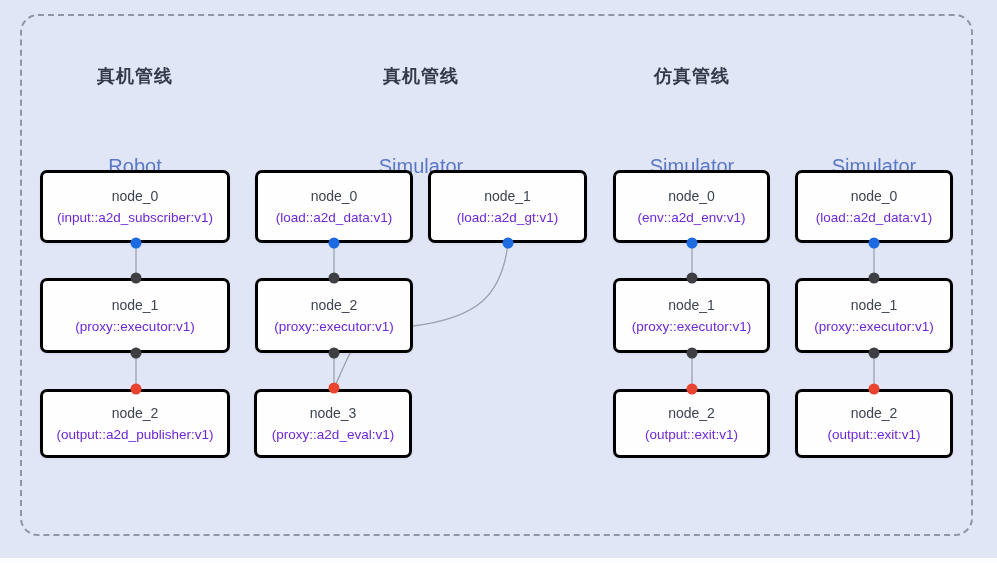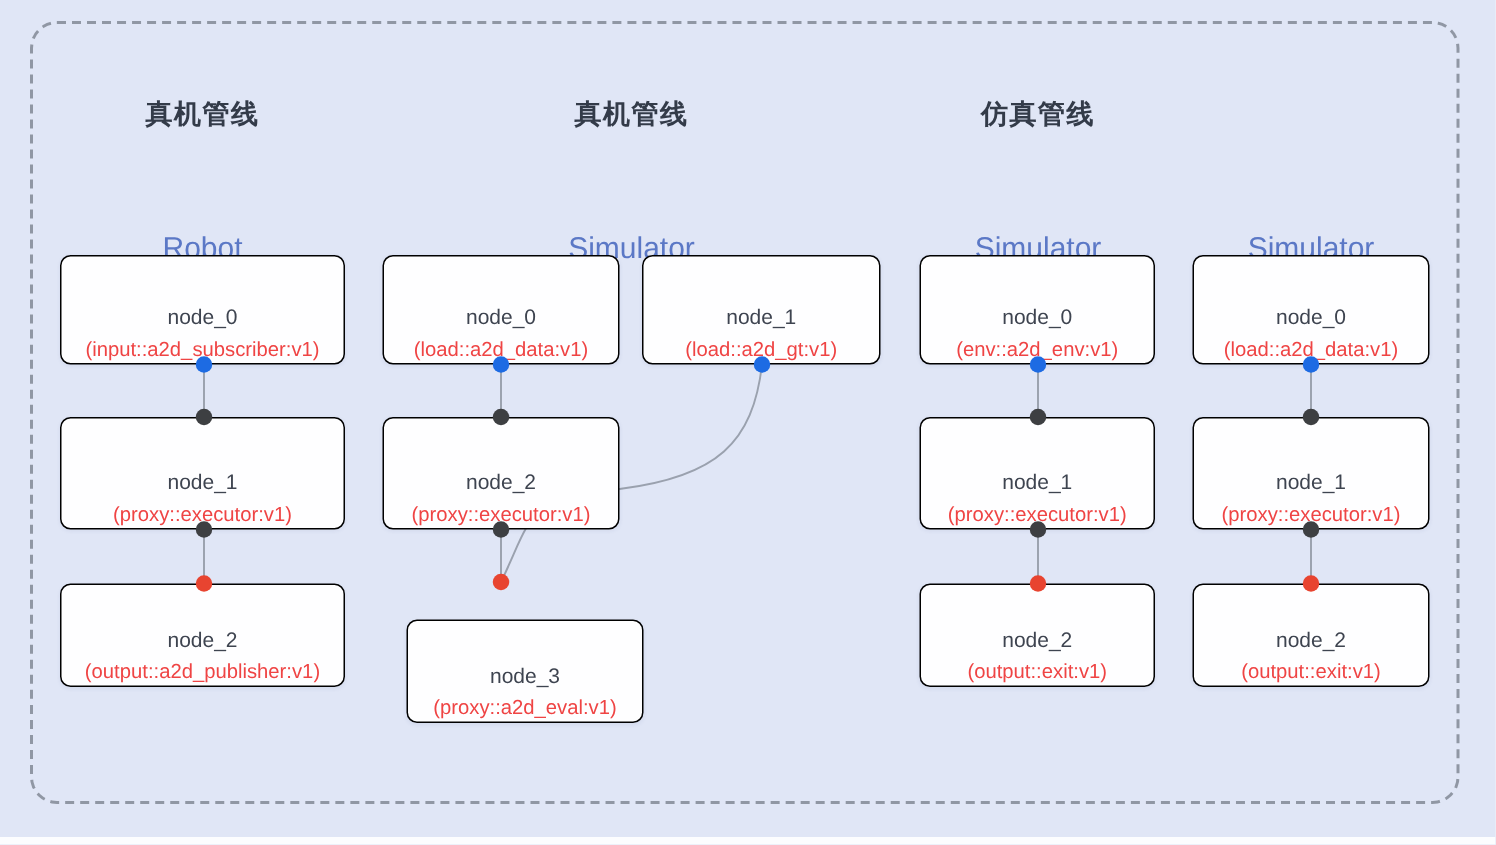--- a/index.html
+++ b/index.html
@@ -20,28 +20,28 @@
   .pipeline-title-zh{
     position:absolute;width:220px;text-align:center;
     font-size:18px;font-weight:700;color:#333b49;letter-spacing:1px;
   }
   .pipeline-title-en{
     position:absolute;width:220px;text-align:center;
     font-size:20px;color:#5b78c6;margin-top:32px;
   }
   .node-box{
     position:absolute;z-index:2;
-    background:#fefeff;border:1px solid #000000;border-radius:7px;
+    background:#fefeff;border:3px solid #000000;border-radius:7px;
     box-shadow:0 1px 3px rgba(40,60,110,0.07);
     box-sizing:border-box;
-    display:flex;flex-direction:column;align-items:center;justify-content:flex-end;
+    display:flex;flex-direction:column;align-items:center;justify-content:center;
     gap:2px;
   }
   .node-name{font-size:14px;color:#3e4450;line-height:19px;}
-  .node-type{font-size:13.5px;color:#ef4444;line-height:19px;}
+  .node-type{font-size:13.5px;color:#6d28d9;line-height:19px;}
   svg.layer{position:absolute;left:0;top:0;pointer-events:none;}
   #edges-layer{z-index:1;}
   #ports-layer{z-index:3;}
   #bottom-edge{
     position:absolute;left:0;bottom:0;width:997px;height:5px;
     background:#fcfdff;z-index:4;
   }
 </style>
 </head>
 <body>
@@ -92,21 +92,21 @@
     <div class="node-type">(load::a2d_data:v1)</div>
   </div>
   <div class="node-box" style="left:428px;top:170px;width:159px;height:73px;">
     <div class="node-name">node_1</div>
     <div class="node-type">(load::a2d_gt:v1)</div>
   </div>
   <div class="node-box" style="left:255px;top:278px;width:158px;height:75px;">
     <div class="node-name">node_2</div>
     <div class="node-type">(proxy::executor:v1)</div>
   </div>
-  <div class="node-box" style="left:271px;top:389px;width:158px;height:69px;margin-top:24px;">
+  <div class="node-box" style="left:254px;top:389px;width:158px;height:69px;">
     <div class="node-name">node_3</div>
     <div class="node-type">(proxy::a2d_eval:v1)</div>
   </div>
 
   <div class="node-box" style="left:613px;top:170px;width:157px;height:73px;">
     <div class="node-name">node_0</div>
     <div class="node-type">(env::a2d_env:v1)</div>
   </div>
   <div class="node-box" style="left:613px;top:278px;width:157px;height:75px;">
     <div class="node-name">node_1</div>

